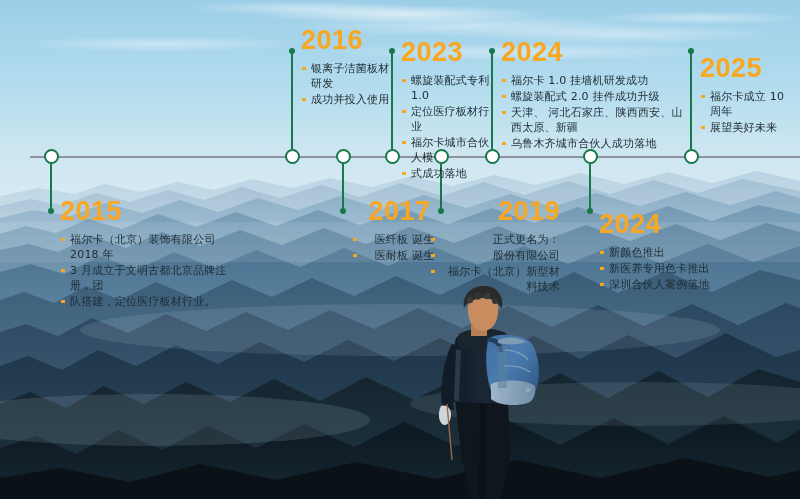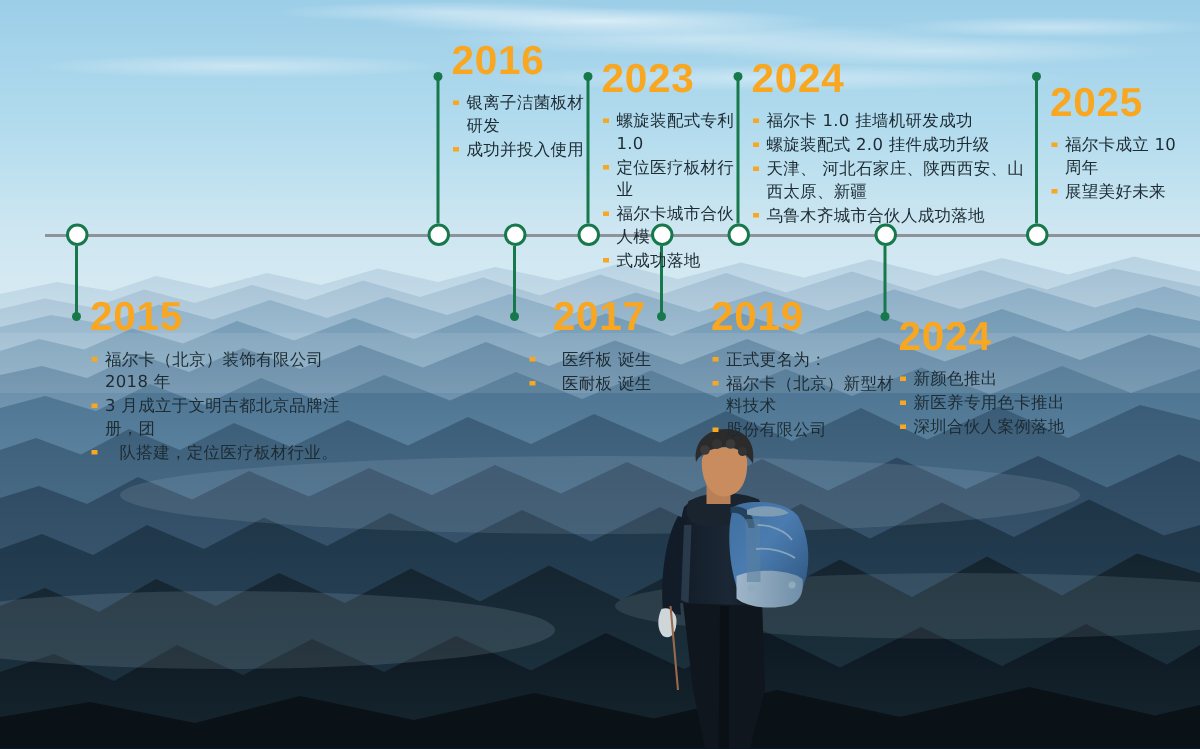--- a/index.html
+++ b/index.html
@@ -259,21 +259,21 @@
 
   <div class="node" style="left:51px;"></div>
   <div class="stem down" style="left:51px; top:164px; height:48px;">
     <span class="tip"></span>
   </div>
   <div class="entry below" style="left:60px; top:198px; width:175px;">
     <div class="year">2015</div>
     <div class="bullets">
       <div class="bullet">福尔卡（北京）装饰有限公司 2018 年</div>
       <div class="bullet" style="padding-left:10px;">3 月成立于文明古都北京品牌注册，团</div>
-      <div class="bullet" style="padding-left:10px;text-align:center;">队搭建，定位医疗板材行业。</div>
+      <div class="bullet" style="padding-left:10px;">队搭建，定位医疗板材行业。</div>
     </div>
   </div>
 
   <div class="node" style="left:292px;"></div>
   <div class="stem up" style="left:292px; top:50px; height:99px;">
     <span class="tip"></span>
   </div>
   <div class="entry above" style="left:301px; top:27px; width:92px;">
     <div class="year">2016</div>
     <div class="bullets">
@@ -305,26 +305,26 @@
       <div class="bullet" style="padding-left:10px;">定位医疗板材行业</div>
       <div class="bullet">福尔卡城市合伙人模</div>
       <div class="bullet" style="padding-left:10px;">式成功落地</div>
     </div>
   </div>
 
   <div class="node" style="left:441px;"></div>
   <div class="stem down" style="left:441px; top:164px; height:48px;">
     <span class="tip"></span>
   </div>
-  <div class="entry below" style="left:474px; top:198px; width:130px;">
+  <div class="entry below" style="left:430px; top:198px; width:130px;text-align:right;">
     <div class="year">2019</div>
     <div class="bullets">
       <div class="bullet">正式更名为：</div>
+      <div class="bullet" style="padding-left:10px;">股份有限公司</div>
       <div class="bullet" style="padding-left:10px;">福尔卡（北京）新型材料技术</div>
-      <div class="bullet" style="padding-left:10px;">股份有限公司</div>
     </div>
   </div>
 
   <div class="node" style="left:492px;"></div>
   <div class="stem up" style="left:492px; top:50px; height:99px;">
     <span class="tip"></span>
   </div>
   <div class="entry above" style="left:501px; top:39px; width:190px;">
     <div class="year">2024</div>
     <div class="bullets">

